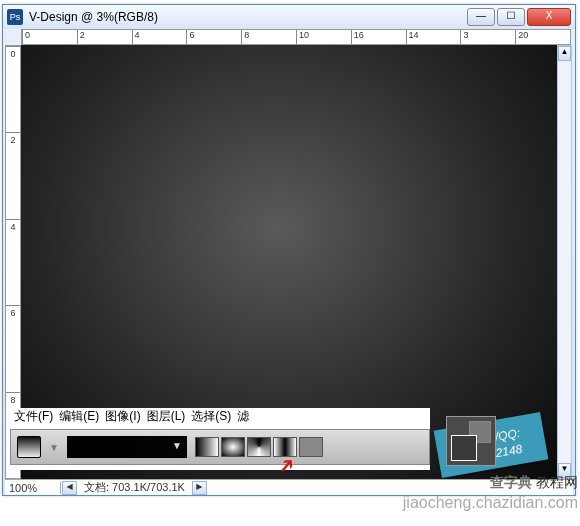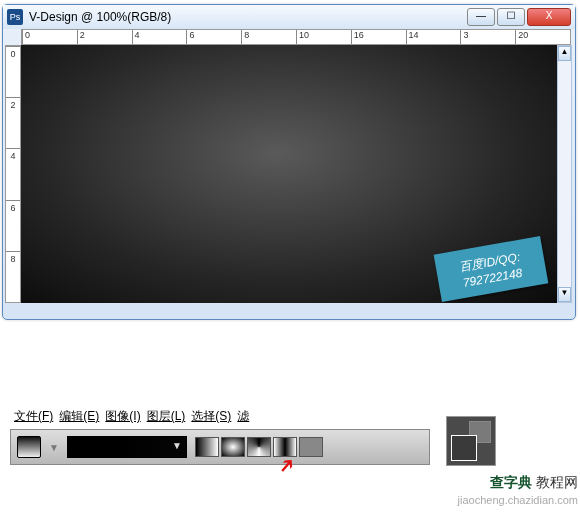--- a/index.html
+++ b/index.html
@@ -1,17 +1,17 @@
 <!DOCTYPE html>
 <html><head>
 <meta charset="utf-8">
 <style>
 *{box-sizing:border-box;margin:0;padding:0;font-family:"Microsoft YaHei",SimSun,Arial,sans-serif}
 body{background:#fff;width:580px;height:526px;overflow:hidden}
-.window{position:absolute;left:2px;top:4px;width:574px;height:316px;border:1px solid #5a8ac0;border-radius:5px;background:linear-gradient(#e8f0fa,#d6e4f5);box-shadow:0 0 3px rgba(0,0,0,.2)}
+.window{position:absolute;left:2px;top:4px;width:574px;height:492px;border:1px solid #5a8ac0;border-radius:0;background:linear-gradient(#e8f0fa,#d6e4f5);box-shadow:0 0 3px rgba(0,0,0,.2)}
 .titlebar{height:24px;display:flex;align-items:center;padding:0 4px;background:linear-gradient(#f5faff,#d8e6f6)}
 .app-icon{width:16px;height:16px;background:#1a4d8a;color:#fff;font-size:9px;text-align:center;line-height:16px;border-radius:2px;margin-right:6px}
 .title-text{font-size:12px;color:#000;flex:1}
 .win-btns{display:flex;gap:2px}
 .win-btn{width:28px;height:18px;border:1px solid #888;border-radius:3px;font-size:10px;text-align:center;line-height:14px;background:linear-gradient(#f7fbff,#cddff3)}
 .win-close{width:44px;background:linear-gradient(#f08080,#d43e2a);color:#fff;border-color:#a03020}
 .ruler-h{position:absolute;left:18px;top:24px;right:4px;height:16px;background:#fff;border:1px solid #999;display:flex;font-size:9px;color:#333}
 .ruler-h span{flex:1;border-left:1px solid #888;padding-left:2px}
 .ruler-v{position:absolute;left:2px;top:40px;width:16px;bottom:16px;background:#fff;border:1px solid #999;display:flex;flex-direction:column;font-size:9px;color:#333}
 .ruler-v span{flex:1;border-top:1px solid #888;text-align:center;padding-top:2px}
@@ -20,48 +20,48 @@
 .sticker{position:absolute;right:12px;bottom:10px;width:108px;height:48px;background:#3c9bb8;color:#fff;font-size:12px;display:flex;flex-direction:column;justify-content:center;align-items:center;transform:rotate(-10deg);font-style:italic;box-shadow:1px 2px 3px rgba(0,0,0,.4)}
 .scroll-v{position:absolute;right:3px;top:40px;width:15px;bottom:16px;background:#eef3fb;border:1px solid #b4c7e0}
 .sv-btn{height:15px;background:linear-gradient(#f5faff,#cfe0f2);border:1px solid #9bb5d6;font-size:8px;text-align:center}
 .status{position:absolute;left:2px;bottom:0;right:2px;height:16px;background:#fff;border-top:1px solid #aaa;display:flex;align-items:center;font-size:11px;color:#333}
 .zoom{width:56px;padding:0 4px;border-right:1px solid #aaa}
 .sh-btn{width:15px;height:14px;background:linear-gradient(#f5faff,#cfe0f2);border:1px solid #9bb5d6;font-size:8px;text-align:center;margin:0 1px}
 .docinfo{padding:0 6px;white-space:nowrap}
 .sh-track{flex:1}
 .tool-strip{position:absolute;left:10px;top:408px;width:420px;height:62px;background:#fff}
 .menubar{height:18px;background:#fff;display:flex;font-size:12px;padding:0 4px;gap:6px}
-.menubar span{text-decoration:underline}
+.menubar span{}
 .optbar{height:36px;margin-top:3px;background:linear-gradient(#dedede,#b8b8b8);border:1px solid #888;display:flex;align-items:center;padding:0 6px;gap:8px}
 .swatch{width:24px;height:22px;border:1px solid #000;border-radius:2px;background:linear-gradient(#111,#eee)}
 .grad-picker{width:120px;height:22px;border:1px solid #000;background:linear-gradient(90deg,#000,#000 40%,#050505);position:relative}
 .grad-picker:after{content:"▼";position:absolute;right:4px;top:3px;font-size:10px;color:#ddd}
 .grad-types{display:flex;gap:2px}
 .gt{width:24px;height:20px;border:1px solid #555;background:#888}
 .gt1{background:linear-gradient(90deg,#000,#fff)}
 .gt2{background:radial-gradient(#fff,#000)}
 .gt3{background:conic-gradient(#000,#fff,#000)}
 .gt4{background:linear-gradient(90deg,#fff,#000,#fff)}
 .gt5{background:radial-gradient(rect,#000,#fff)}
 .arrow{position:absolute;left:278px;top:453px;color:#e01010;font-size:20px;transform:rotate(-50deg)}
 .layers{position:absolute;right:84px;top:416px;width:50px;height:50px;background:#4a4a4a;border:1px solid #999}
 .lswatch{position:absolute;border:1px solid #888}
 .l1{right:4px;top:4px;width:22px;height:22px;background:#7a7a7a}
 .l2{left:4px;bottom:4px;width:26px;height:26px;background:#3a3a3a;border-color:#fff}
 .caption{position:absolute;right:2px;top:474px;font-size:14px;color:#333}
-.caption b{color:#14532d}
-.suburl{position:absolute;right:2px;top:494px;font-size:11px;color:#aaa}
+.caption b{color:#737373}
+.suburl{position:absolute;right:2px;top:494px;font-size:16px;color:#aaa}
 </style>
 </head>
 <body>
 
 <div class="window">
   <div class="titlebar">
     <div class="app-icon">Ps</div>
-    <div class="title-text">V-Design @ 100%(RGB/8)</div>
+    <div class="title-text">V-Design @ 3%(RGB/8)</div>
     <div class="win-btns">
       <div class="win-btn">—</div>
       <div class="win-btn">☐</div>
       <div class="win-btn win-close">X</div>
     </div>
   </div>
 
   <div class="ruler-h">
     <span>0</span>
     <span>2</span>
@@ -91,20 +91,27 @@
       </div>
     </div>
   </div>
 
   <div class="scroll-v">
     <div class="sv-btn">▲</div>
     <div style="flex:1"></div>
     <div class="sv-btn" style="position:absolute;bottom:0;left:0;right:0">▼</div>
   </div>
 
+  <div class="status">
+    <div class="zoom">100%</div>
+    <div class="sh-btn">◀</div>
+    <div class="docinfo">文档: 703.1K/703.1K</div>
+    <div class="sh-btn">▶</div>
+    <div class="sh-track"></div>
+  </div>
 </div>
 
 <div class="tool-strip">
   <div class="menubar">
     <span>文件(F)</span>
     <span>编辑(E)</span>
     <span>图像(I)</span>
     <span>图层(L)</span>
     <span>选择(S)</span>
     <span>滤</span>

